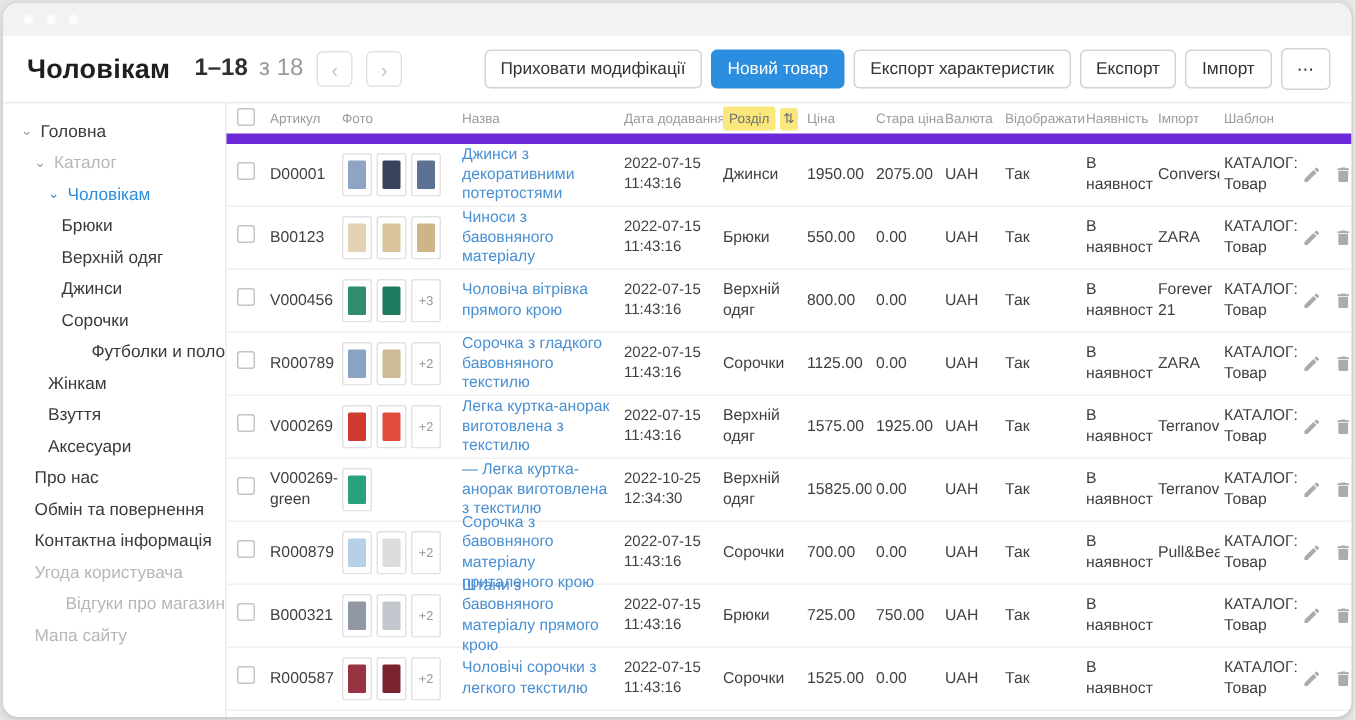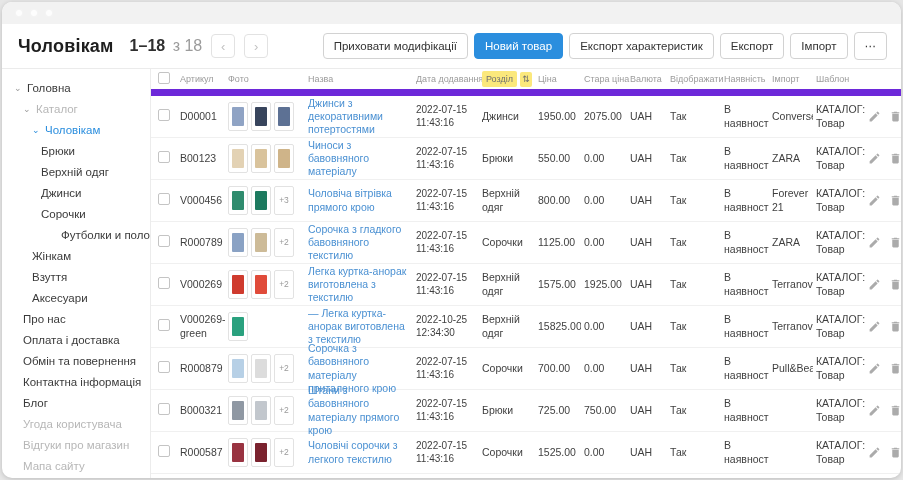--- a/index.html
+++ b/index.html
@@ -122,35 +122,29 @@
         <div class="side-item normal" style="padding-left: 26px;">
           <span class="side-label">Взуття</span>
         </div>
         <div class="side-item normal" style="padding-left: 26px;">
           <span class="side-label">Аксесуари</span>
         </div>
         <div class="side-item normal" style="padding-left: 17px;">
           <span class="side-label">Про нас</span>
         </div>
         <div class="side-item normal" style="padding-left: 17px;">
-          <span class="side-label">Оплата і доставка</span>
-        </div>
-        <div class="side-item normal" style="padding-left: 17px;">
           <span class="side-label">Обмін та повернення</span>
         </div>
         <div class="side-item normal" style="padding-left: 17px;">
           <span class="side-label">Контактна інформація</span>
         </div>
-        <div class="side-item normal" style="padding-left: 17px;">
-          <span class="side-label">Блог</span>
-        </div>
         <div class="side-item muted" style="padding-left: 17px;">
           <span class="side-label">Угода користувача</span>
         </div>
-        <div class="side-item muted" style="padding-left: 17px;">
+        <div class="side-item muted" style="padding-left: 17px; justify-content: flex-end;">
           <span class="side-label">Відгуки про магазин</span>
         </div>
         <div class="side-item muted" style="padding-left: 17px;">
           <span class="side-label">Мапа сайту</span>
         </div>
       </nav>
     <div class="table-wrap">
       <div class="thead" id="thead">
           <div class="th cbcell"><span class="cb"></span></div>
           <div class="th">Артикул</div>

